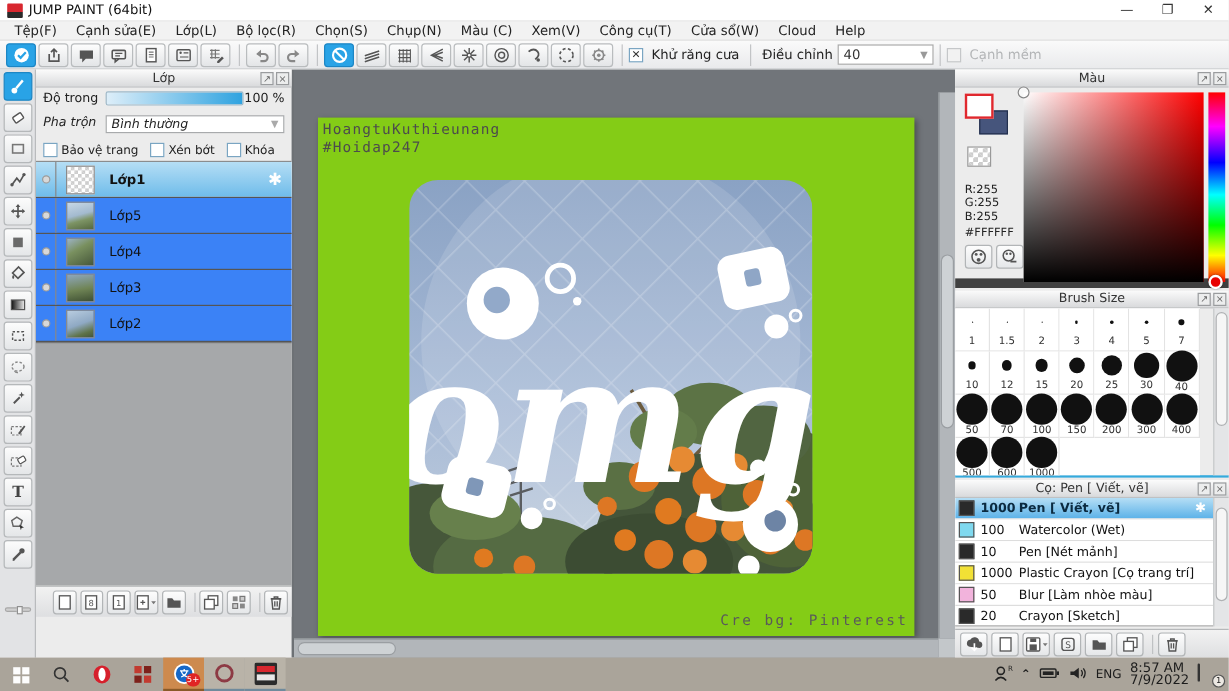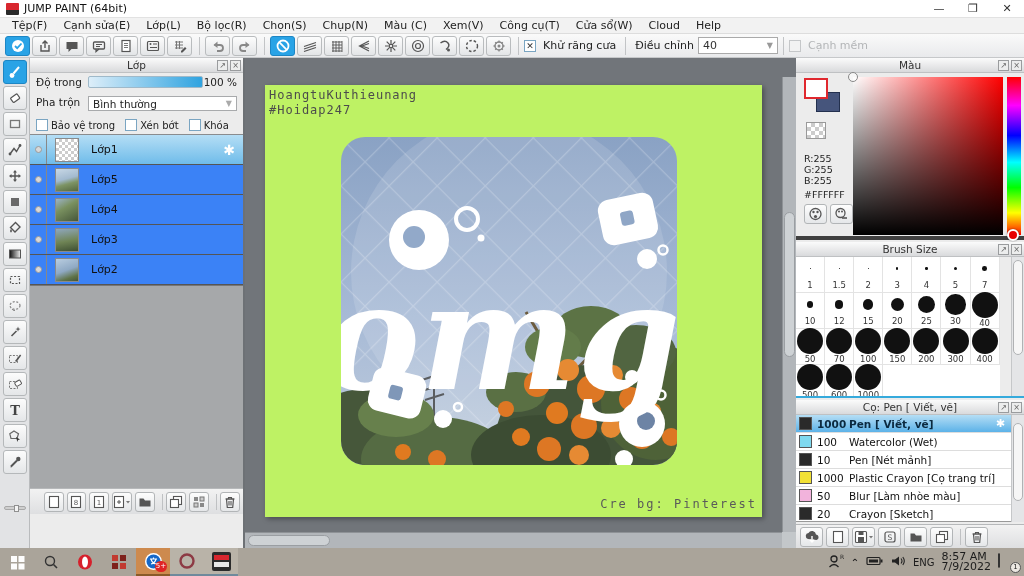--- a/index.html
+++ b/index.html
@@ -42,63 +42,63 @@
   .pt-icons{position:absolute;right:2px;top:2px;display:flex;}
   .pt-ic{width:11px;height:11px;border:1px solid #9a9c9e;background:#eceded;font-size:8px;line-height:9px;text-align:center;color:#666;margin-left:2px;}
 
   
   #layers-panel{position:absolute;left:30px;top:0;width:215px;height:490px;background:#ececec;border-right:2px solid #6d7175;}
   .lp-row{display:flex;align-items:flex-start;padding:0 6px;}
   #opacity-row{height:20px;margin-top:3px;}
   #opacity-label,#blend-label{width:52px;font-size:10.5px;color:#222;}
   #opacity-slider{flex:1;height:12px;border:1px solid #9fb9c9;background:linear-gradient(90deg,#ddeef9,#2fa3e0);border-radius:2px;}
   #opacity-value{width:34px;text-align:right;font-size:10.5px;}
-  #blend-row{height:20px;}
+  #blend-row{height:20px;font-style:italic;}
   #blend-select{flex:1;height:15px;background:#fff;border:1px solid #a8aaac;display:flex;align-items:center;justify-content:space-between;padding:0 4px;font-size:10.5px;}
   #blend-select .arr{color:#aaa;font-size:8px;}
   #layer-checks{height:18px;display:flex;align-items:center;padding:0 6px;gap:2px;font-size:10px;color:#222;}
   #layer-checks .lc{display:flex;align-items:center;margin-right:8px;}
   #layer-list{border-top:1px solid #8a8c8e;background:#fff;}
   .lrow{height:30px;display:flex;align-items:center;border-bottom:1px solid #555;background:#3b82f6;position:relative;}
   .lrow .vis{width:17px;height:100%;border-right:1px solid #888;display:flex;align-items:center;justify-content:center;}
   .lrow .vdot{width:7px;height:7px;border-radius:50%;background:#d8d8d8;border:1px solid #9a9a9a;}
   .lrow .thumb{width:24px;height:24px;border:1px solid #8a8a8a;margin-left:8px;background:#fff;}
   .lrow .lname{margin-left:12px;font-size:11px;color:#111;}
   .lrow.sel{background:linear-gradient(#b5def5,#6fbcea);}
-  .lrow.sel .lname{font-weight:normal;text-align:right;}
+  .lrow.sel .lname{font-weight:bold;text-align:right;}
   .lrow .gear{position:absolute;right:8px;color:#fff;font-size:14px;}
   .thumb.checker{background-image:linear-gradient(45deg,#ccc 25%,transparent 25%,transparent 75%,#ccc 75%),linear-gradient(45deg,#ccc 25%,transparent 25%,transparent 75%,#ccc 75%);background-size:6px 6px;background-position:0 0,3px 3px;background-color:#fff;}
   .thumb.t5{background:linear-gradient(165deg,#c8d8e6 0%,#a3bacf 45%,#7d9465 65%,#55683f 100%);}
   .thumb.t4{background:linear-gradient(150deg,#9db3c6 0%,#79905f 40%,#46573a 100%);}
   .thumb.t3{background:linear-gradient(170deg,#8fa7bd 0%,#6f8455 55%,#3e4f33 100%);}
   .thumb.t2{background:linear-gradient(160deg,#b9cde0 0%,#8fa9c4 50%,#5f7348 80%,#44553a 100%);}
   #layer-filler{background:#a6a8aa;border-top:1px solid #777;height:203px;}
   #layers-bottombar{height:26px;background:linear-gradient(#f2f2f2,#dedfe1);border-top:1px solid #b6b8ba;display:flex;align-items:center;padding-left:14px;}
   .bbtn{width:23px;height:20px;border:1px solid #b2b5b7;border-radius:3px;background:linear-gradient(#fdfdfd,#e5e7e9);margin-right:3px;display:flex;align-items:center;justify-content:center;}
   .bsep{width:1px;height:16px;background:#bfc1c3;margin:0 4px;}
 
   
   #canvas-area{position:absolute;left:245px;top:0;width:551px;height:490px;background:#71757a;}
   #tabstrip{position:absolute;left:0;top:0;width:551px;height:19px;background:#b6babe;display:flex;}
   .ctab{width:183px;height:19px;text-align:center;line-height:18px;font-size:11px;border-right:1px solid #999;}
   .ctab.inactive{background:linear-gradient(#d6d8da,#c3c5c7);color:#8e9296;}
   .ctab.active{background:linear-gradient(#f0f1f2,#dcdee0);color:#333;border-bottom:1px solid #dcdee0;}
-  #page{position:absolute;left:20px;top:27px;width:497px;height:432px;background:#bef264;box-shadow:2px 2px 5px rgba(0,0,0,0.35);}
+  #page{position:absolute;left:20px;top:40px;width:497px;height:432px;background:#84cc16;box-shadow:2px 2px 5px rgba(0,0,0,0.35);}
   #watermark{position:absolute;left:4px;top:3px;font-family:"DejaVu Sans Mono","Liberation Mono",monospace;font-size:12px;line-height:15px;color:#4c4c4c;letter-spacing:1px;white-space:pre;}
   #credit{position:absolute;right:5px;bottom:6px;font-family:"DejaVu Sans Mono","Liberation Mono",monospace;font-size:12px;color:#5a5a5a;letter-spacing:2px;}
   #artwork{position:absolute;left:76px;top:52px;width:336px;height:328px;}
   #vscroll{position:absolute;right:0;top:19px;width:14px;height:455px;background:#b2b6ba;border-left:1px solid #8e9296;}
   #vthumb{position:absolute;left:1px;top:135px;width:11px;height:145px;background:#ced2d5;border:1px solid #9a9ea2;border-radius:6px;}
   #hscroll{position:absolute;left:0;bottom:0;width:537px;height:16px;background:#b2b6ba;border-top:1px solid #8e9296;}
   #hthumb{position:absolute;left:3px;top:2px;width:82px;height:11px;background:#ced2d5;border:1px solid #9a9ea2;border-radius:6px;}
   #scorner{position:absolute;right:0;bottom:0;width:14px;height:16px;background:#c3c7ca;}
 
   
   #right-panels{position:absolute;left:796px;top:0;width:228px;height:490px;background:#ececec;}
-  #color-panel{position:absolute;left:0;top:0;width:228px;height:182px;background:#ececec;border-bottom:4px solid #404040;}
+  #color-panel{position:absolute;left:0;top:0;width:228px;height:182px;background:#ececec;border-bottom:8px solid #404040;}
   #fgbg{position:absolute;left:8px;top:20px;width:40px;height:38px;}
   #bg-swatch{position:absolute;left:12px;top:14px;width:24px;height:20px;background:#46557c;border:1px solid #23304e;}
   #fg-swatch{position:absolute;left:0;top:0;width:24px;height:21px;background:#fff;border:2px solid #e0282e;}
   #trans-swatch{position:absolute;left:10px;top:64px;width:20px;height:17px;border:1px solid #999;background-image:linear-gradient(45deg,#ccc 25%,transparent 25%,transparent 75%,#ccc 75%),linear-gradient(45deg,#ccc 25%,transparent 25%,transparent 75%,#ccc 75%);background-size:8px 8px;background-position:0 0,4px 4px;background-color:#fff;}
   .rgbline{position:absolute;left:8px;font-size:9.5px;color:#222;}
   #hexline{position:absolute;left:8px;top:131px;font-size:9.5px;color:#222;}
   .palbtn{position:absolute;top:146px;width:23px;height:20px;border:1px solid #b2b5b7;border-radius:3px;background:linear-gradient(#fdfdfd,#e5e7e9);display:flex;align-items:center;justify-content:center;}
   #sv-square{position:absolute;left:57px;top:19px;width:150px;height:158px;background:linear-gradient(to bottom,rgba(0,0,0,0),#000),linear-gradient(to right,#fff,#f00);}
   #sv-marker{position:absolute;left:-5px;top:-5px;width:10px;height:10px;border:1px solid #888;border-radius:50%;background:rgba(255,255,255,0.6);}
   #hue-bar{position:absolute;left:211px;top:19px;width:14px;height:158px;background:linear-gradient(to bottom,#ff0000,#ff00ff 18%,#0000ff 37%,#00ffff 54%,#00ff00 70%,#ffff00 86%,#ff4400 97%,#ff0000);}
@@ -423,21 +423,21 @@
     <div class="lp-row" id="blend-row">
       <span id="blend-label">Pha trộn</span>
       <span id="blend-select">
           <span>Bình thường</span>
           <span class="arr">▼</span>
         </span>
     </div>
     <div id="layer-checks">
         <span class="lc">
           <span class="cbox"></span>
-          <span>Bảo vệ trong</span>
+          <span>Bảo vệ trang</span>
         </span>
         <span class="lc">
           <span class="cbox"></span>
           <span>Xén bớt</span>
         </span>
         <span class="lc">
           <span class="cbox"></span>
           <span>Khóa</span>
         </span>
       </div>

